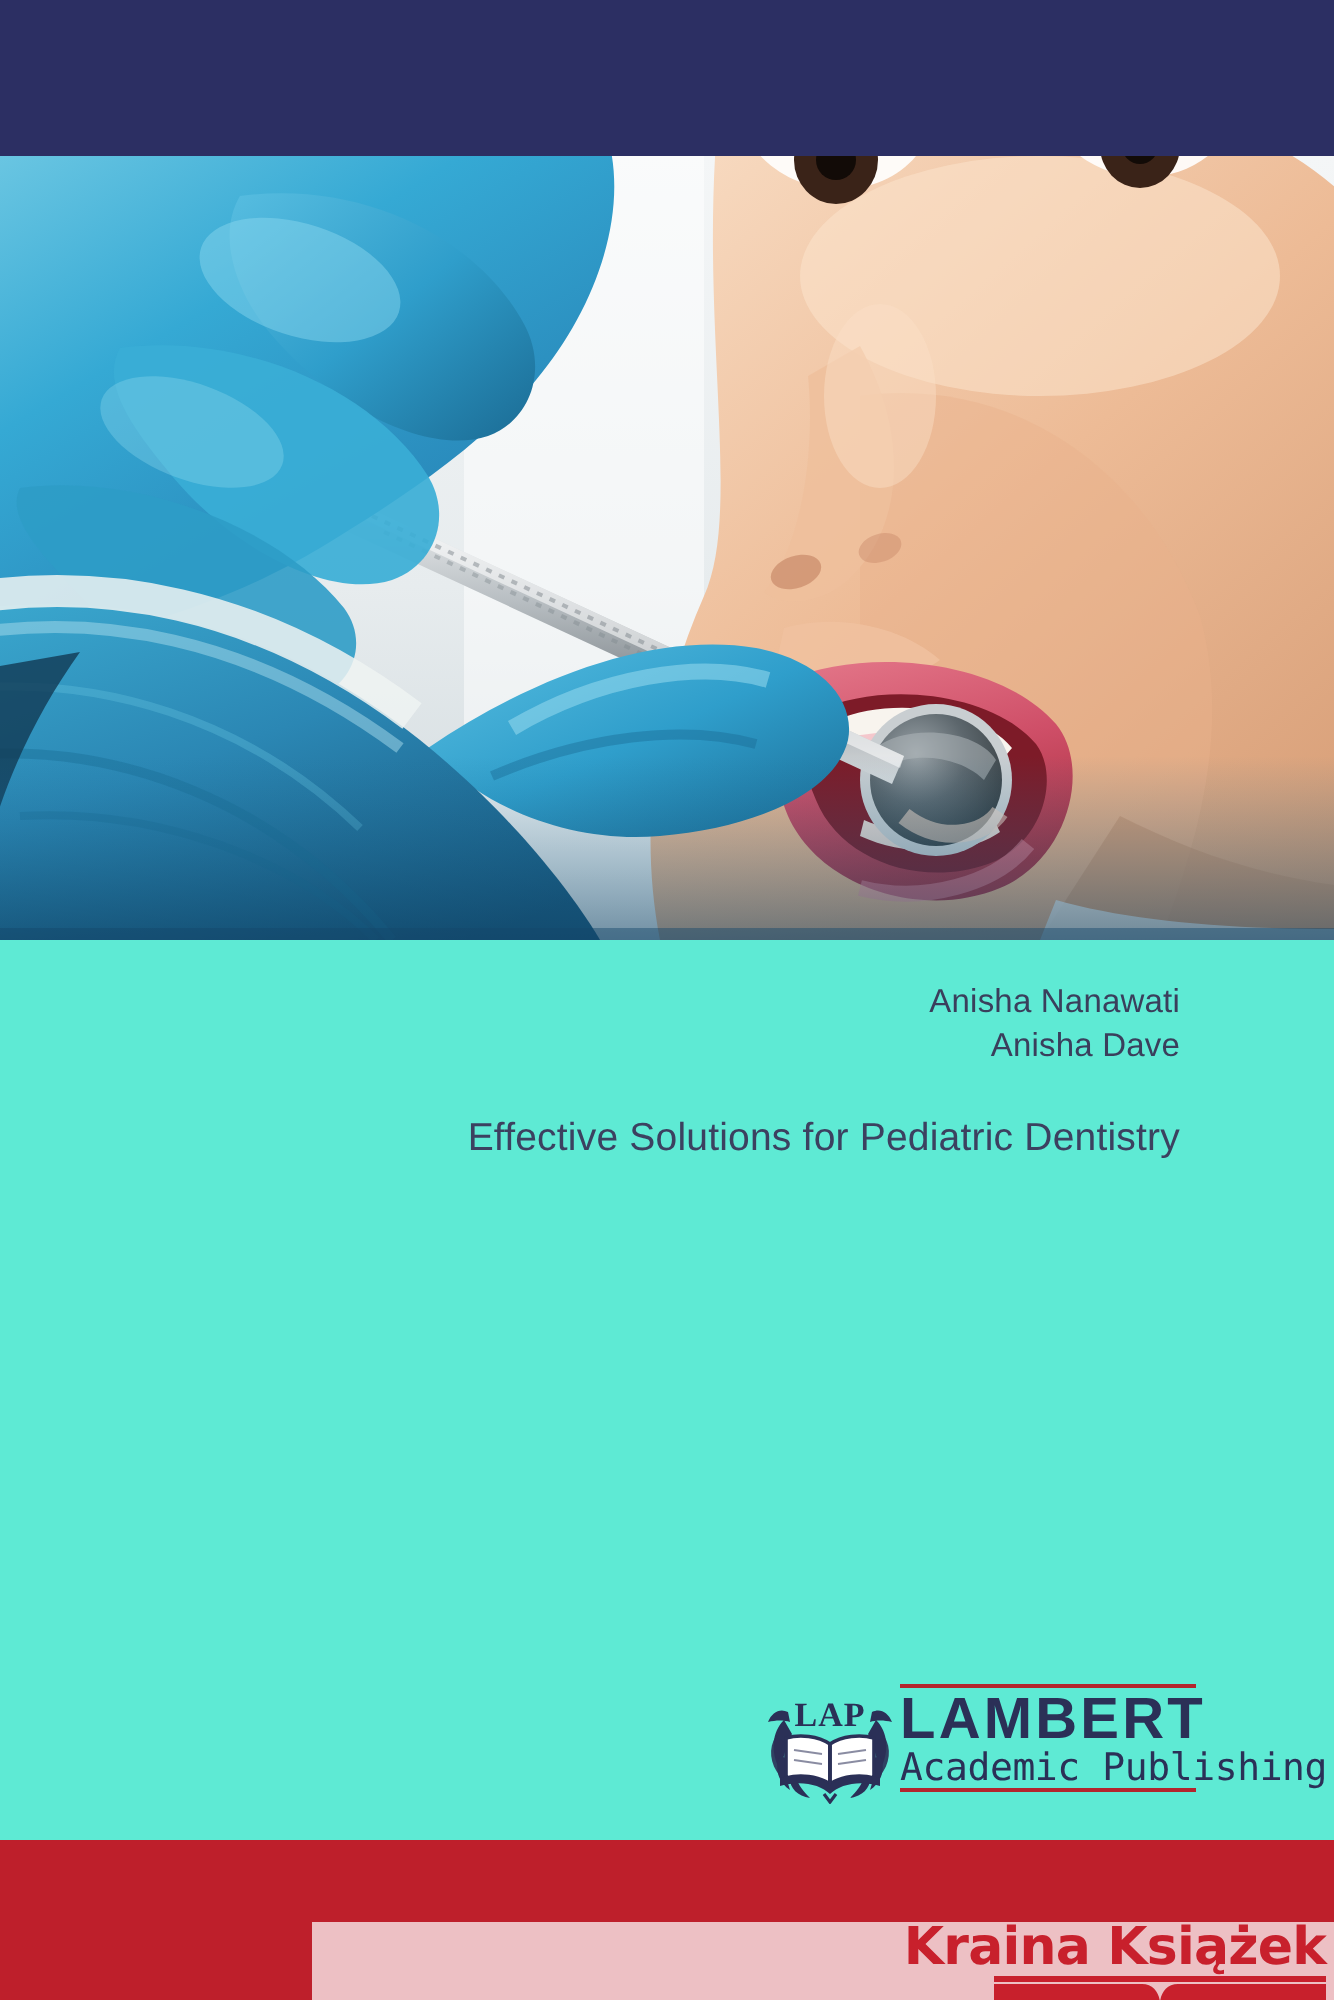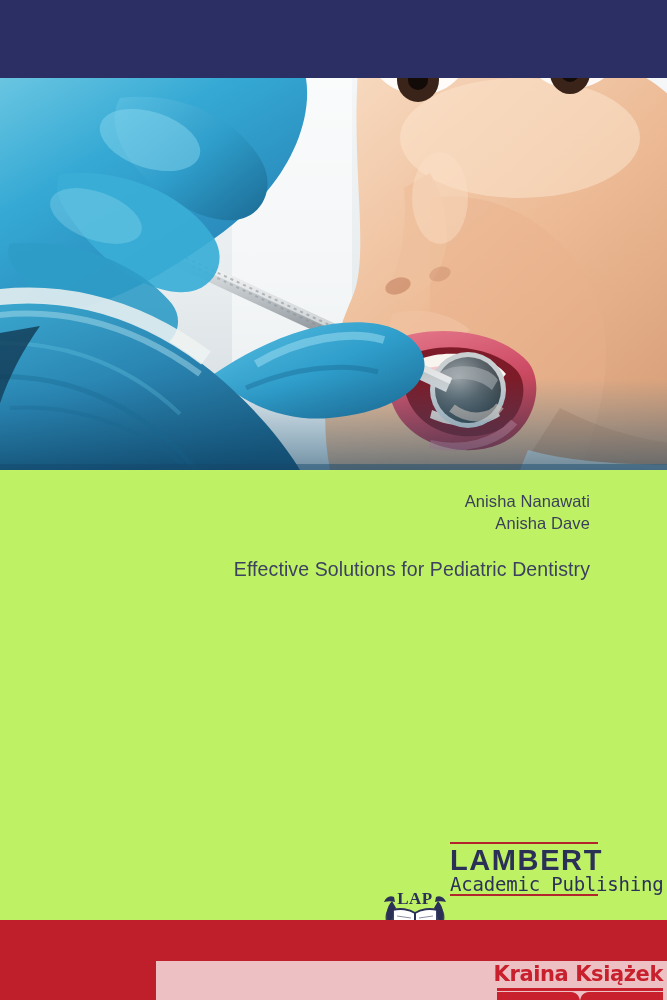--- a/index.html
+++ b/index.html
@@ -10,21 +10,21 @@
   body {
     width: 667px;
     height: 1000px;
     font-family: "Liberation Sans", sans-serif;
     overflow: hidden;
   }
   .cover {
     position: relative;
     width: 667px;
     height: 1000px;
-    background: #bef264;
+    background: #5eead4;
     overflow: hidden;
   }
 
   
   .top-band {
     position: absolute;
     left: 0; top: 0;
     width: 667px;
     height: 78px;
     background: #2c2f63;
@@ -80,21 +80,21 @@
   .logo {
     position: absolute;
     left: 384px;
     top: 842px;
     width: 214px;
     height: 62px;
   }
   .logo-emblem {
     position: absolute;
     left: 0; top: 2px;
-    width: 62px; height: 58px; margin-top: 41px;
+    width: 62px; height: 58px;
   }
   .logo-emblem svg { display: block; }
   .logo-words {
     position: absolute;
     left: 66px; top: 0;
     width: 148px;
   }
   .rule {
     width: 148px;
     height: 2px;
@@ -141,21 +141,21 @@
     height: 39px;
     background: rgba(255,255,255,0.72);
     overflow: hidden;
   }
   .watermark-text {
     position: absolute;
     right: 4px;
     top: -1px;
     font-family: "DejaVu Sans", sans-serif;
     font-weight: bold;
-    font-size: 21px;
+    font-size: 26px;
     line-height: 29px;
     color: #c8202c;
     letter-spacing: -0.4px;
     white-space: nowrap;
   }
   .watermark-book {
     position: absolute;
     right: 4px;
     top: 27px;
     width: 166px;

